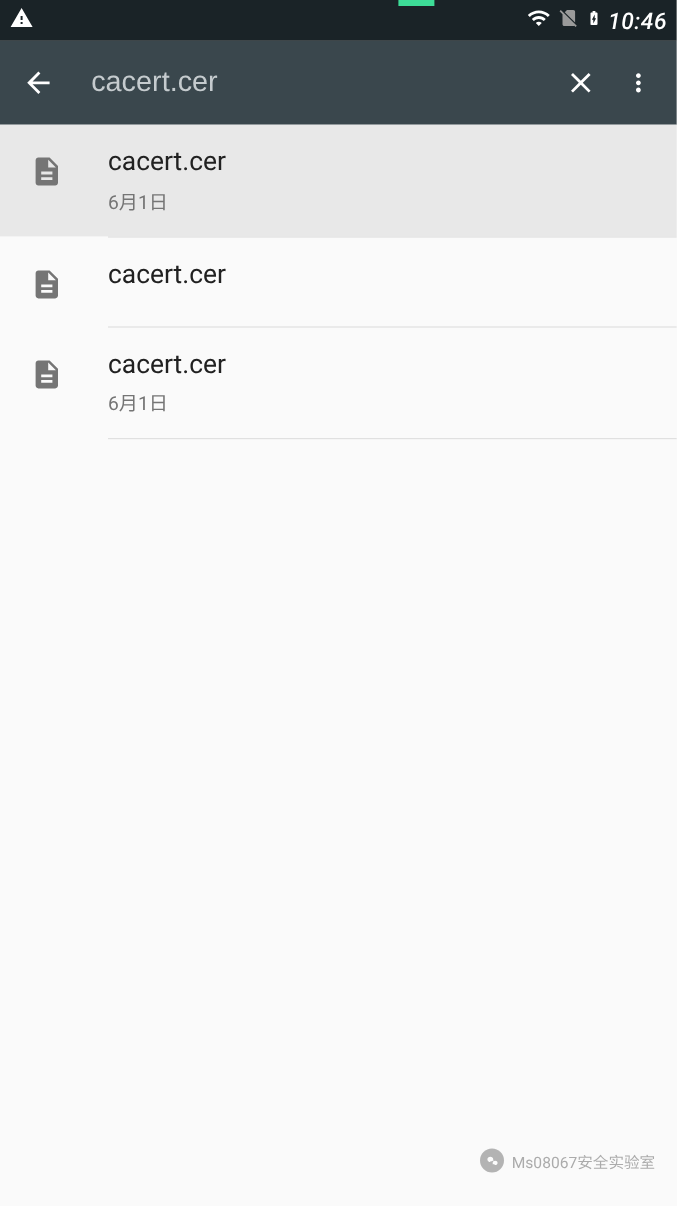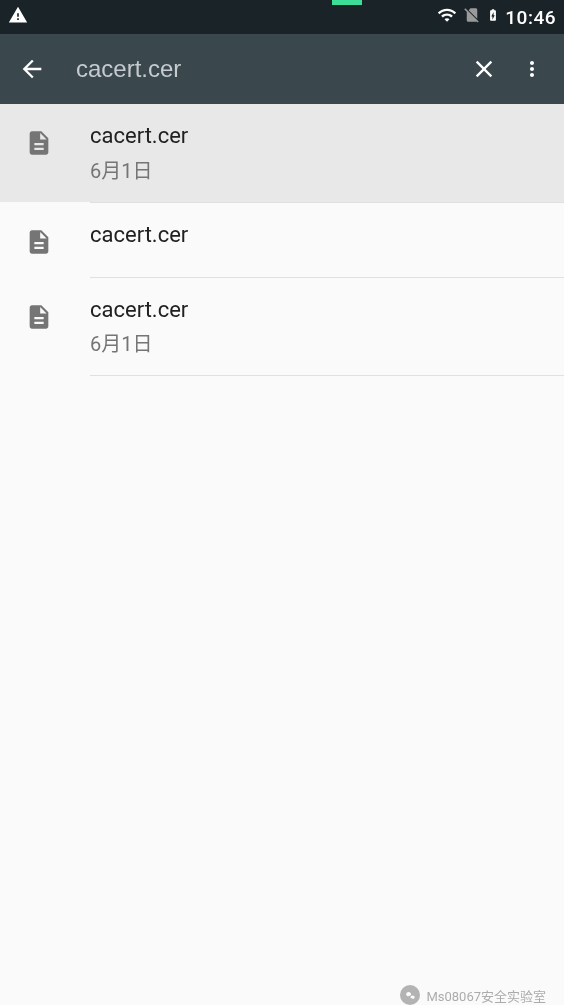--- a/index.html
+++ b/index.html
@@ -36,20 +36,21 @@
     }
     .status-left {
       display: flex;
       align-items: center;
       gap: 6px;
     }
     .status-right {
       display: flex;
       align-items: center;
       gap: 5px;
+      font-style: italic;
     }
     .status-time {
       font-size: 19px;
       font-weight: 500;
       letter-spacing: 0.5px;
     }
     .app-bar {
       height: 70px;
       background: #3a474d;
       display: flex;
@@ -108,27 +109,27 @@
       margin-left: 30px;
       display: flex;
       flex-direction: column;
     }
     .file-name {
       font-size: 22px;
       color: #212121;
       line-height: 1.3;
     }
     .file-date {
-      font-size: 20px;
+      font-size: 16px;
       color: #757575;
       margin-top: 4px;
     }
     .watermark {
       position: absolute;
-      bottom: 0;
+      bottom: 28px;
       right: 18px;
       display: flex;
       align-items: center;
       gap: 6px;
       opacity: 0.55;
     }
     .watermark-icon {
       width: 20px;
       height: 20px;
       border-radius: 50%;

